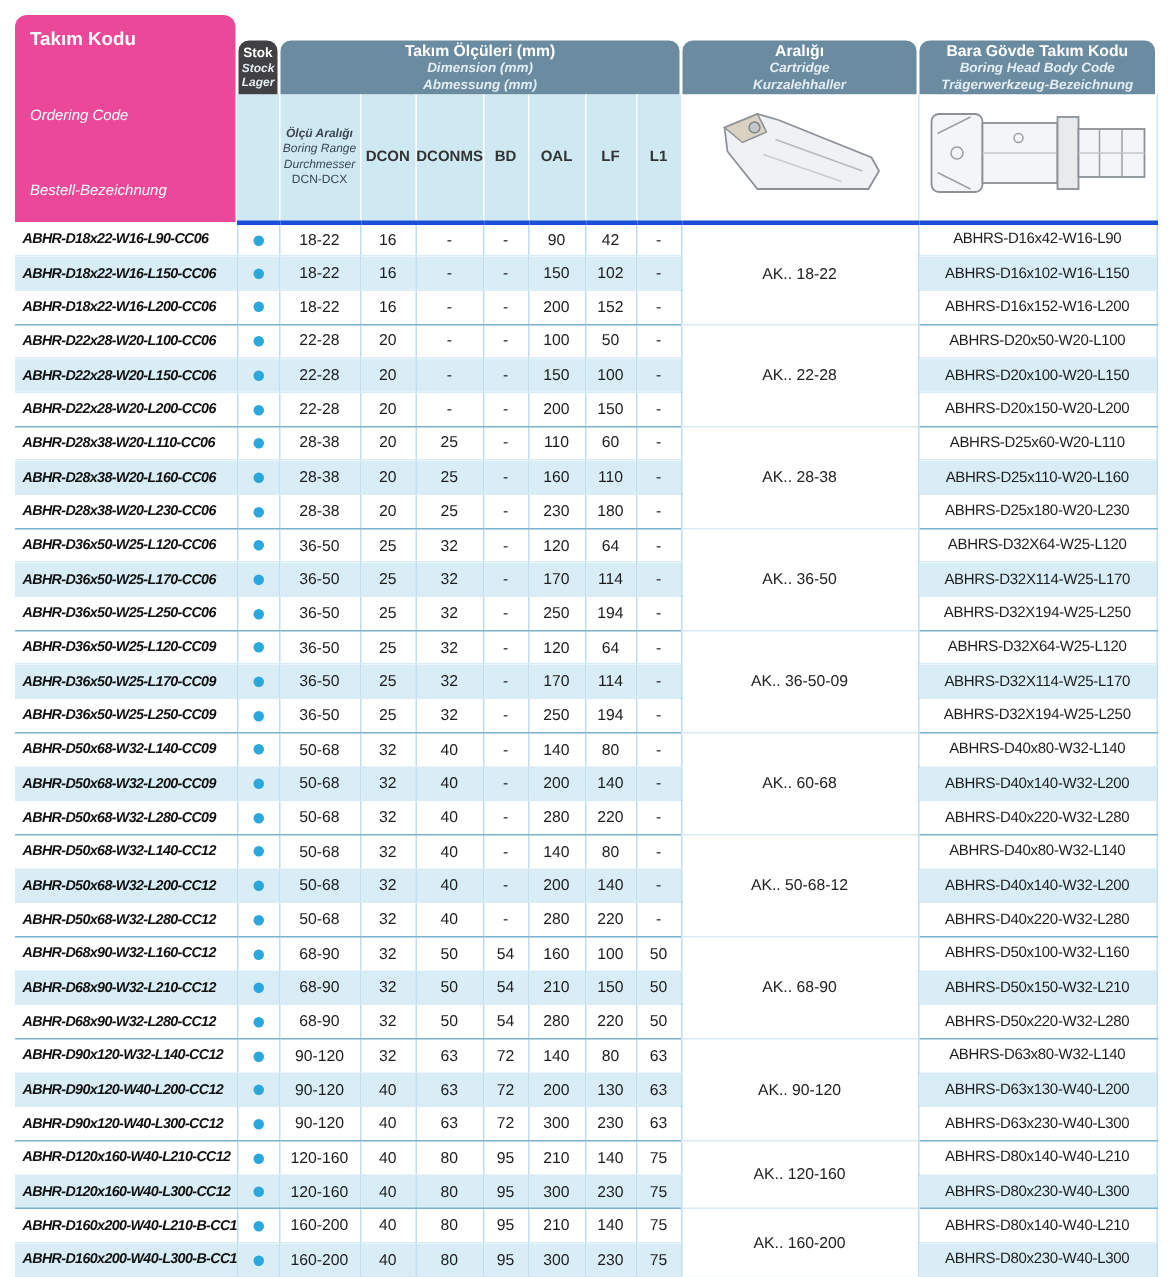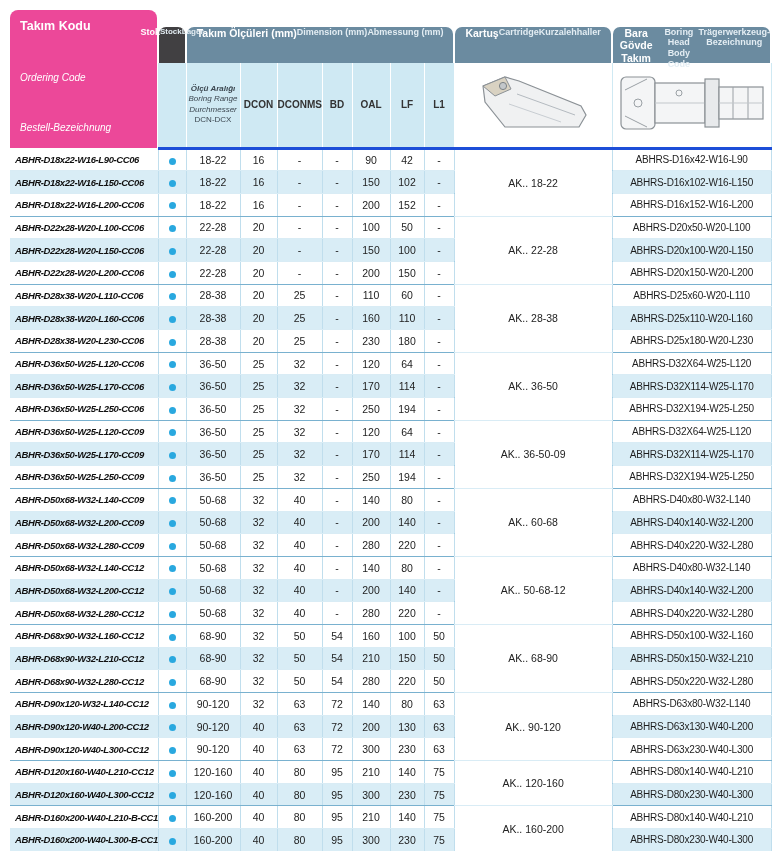--- a/index.html
+++ b/index.html
@@ -5,25 +5,25 @@
   html,body{margin:0;padding:0;width:781px;height:851px;background:#fff;overflow:hidden;
     font-family:"Liberation Sans",sans-serif;-webkit-font-smoothing:antialiased;}
   .page{position:relative;padding:10px 10px 0 10px;}
   table{border-collapse:collapse;table-layout:fixed;width:761px;}
   th,td{padding:0;margin:0;}
 
   
   thead th{vertical-align:bottom;background:transparent;}
   .band1{height:48px;}
   .chip{height:36px;margin:0 1px;border-radius:7px 7px 0 0;color:#fff;
-        display:flex;flex-direction:row;justify-content:center;text-align:center;line-height:1.18;}
+        display:flex;flex-direction:column;justify-content:center;text-align:center;line-height:1.18;}
   .chip.blue{background:#6b8ba0;}
   .chip.dark{background:#414042;}
   .chip .t1{font-weight:bold;font-size:10.5px;}
-  .chip .t2{font-size:9px;color:#e3edf3;font-weight:bold;}
+  .chip .t2{font-style:italic;font-size:9px;color:#e3edf3;font-weight:bold;}
   .chip.dark .t1{font-size:9px;}
   .chip.dark .t2{font-size:8px;}
   .red-box{background:#ec4899;border-radius:8px 8px 0 0;height:124px;margin-right:1px;
         display:flex;flex-direction:column;justify-content:flex-end;padding:0 4px 14px 10px;
         color:#fff;text-align:left;line-height:1.3;}
   .red-box .t1{font-weight:bold;font-size:12.5px;}
   .red-box .t2{font-weight:normal;font-style:italic;font-size:10px;margin-top:37px;}
 
   
   .band2 th{height:76px;vertical-align:middle;background:#cfe9f3;
@@ -83,21 +83,21 @@
         </th>
         <th colspan="7">
           <div class="chip blue">
             <div class="t1">Takım Ölçüleri (mm)</div>
             <div class="t2">Dimension (mm)</div>
             <div class="t2">Abmessung (mm)</div>
           </div>
         </th>
         <th>
           <div class="chip blue">
-            <div class="t1">Kartuş</div>
+            <div class="t1">Aralığı</div>
             <div class="t2">Cartridge</div>
             <div class="t2">Kurzalehhaller</div>
           </div>
         </th>
         <th>
           <div class="chip blue">
             <div class="t1">Bara Gövde Takım Kodu</div>
             <div class="t2">Boring Head Body Code</div>
             <div class="t2">Trägerwerkzeug-Bezeichnung</div>
           </div>

